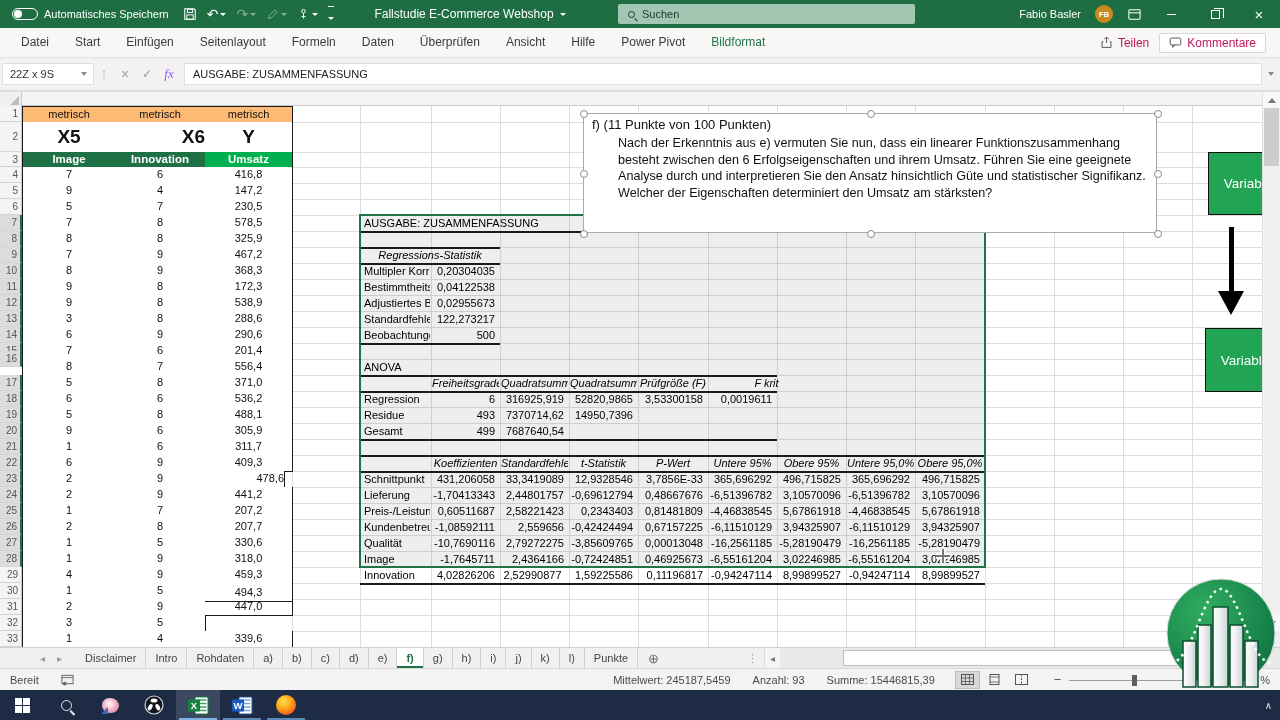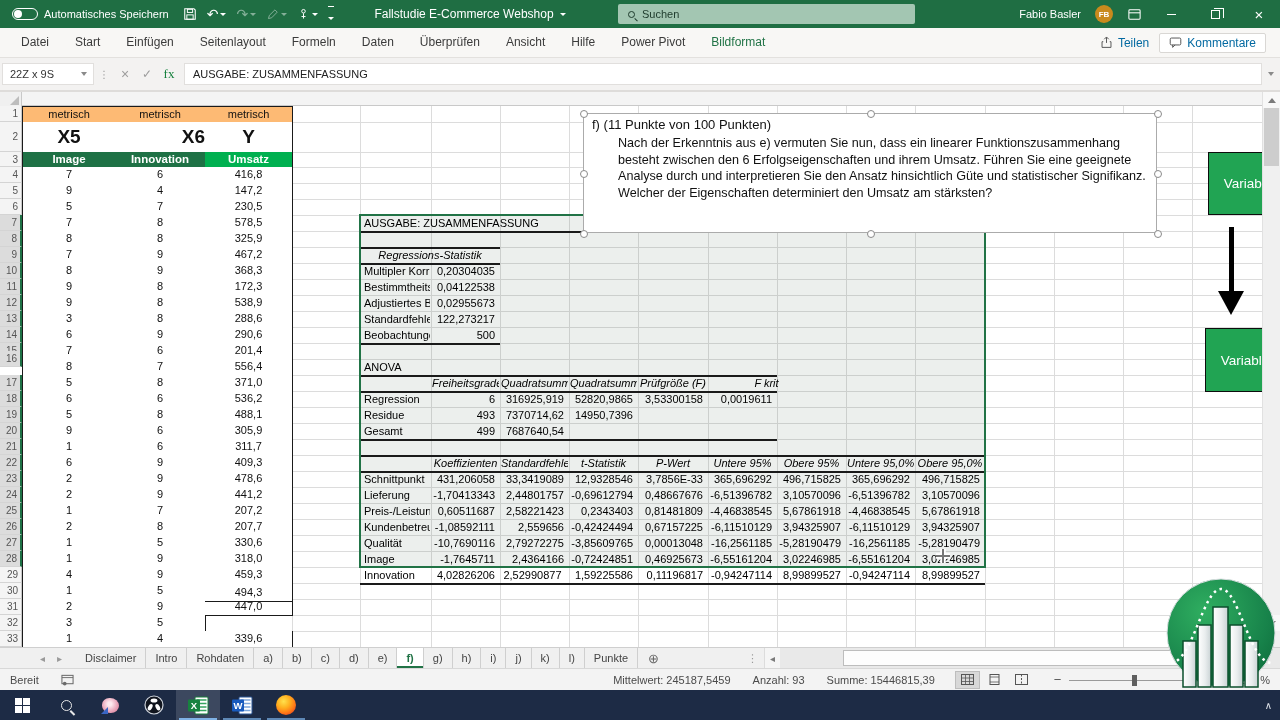--- a/index.html
+++ b/index.html
@@ -26,30 +26,30 @@
   .restore-glyph { width:9px; height:9px; border:1px solid #fff; position:relative; }
   .restore-glyph::after { content:""; position:absolute; left:2px; top:-3px; width:9px; height:9px; border:1px solid #fff; border-left:none; border-bottom:none; }
   .min-glyph { width:9px; height:1px; background:#fff; }
 
   
   .ribbonrow { position:absolute; top:28px; left:0; width:1280px; height:30px; background:#f8f7f5; border-bottom:1px solid #e3e1de; display:flex; align-items:center; }
   .rtabs { display:flex; align-items:center; padding-left:8px; }
   .rtab { font-size:12px; color:#3b3b3b; padding:0 13px; line-height:29px; white-space:nowrap; }
   .rtab.ctx { color:#217346; }
   .rright { margin-left:auto; display:flex; align-items:center; gap:10px; padding-right:14px; }
-  .share-btn, .comment-btn { display:flex; align-items:center; gap:5px; font-size:12px; color:#0369a1; }
+  .share-btn, .comment-btn { display:flex; align-items:center; gap:5px; font-size:12px; color:#be185d; }
   .comment-btn { background:#fff; border:1px solid #d9d7d4; border-radius:2px; padding:2px 9px; }
 
   
   .formularow { position:absolute; top:58px; left:0; width:1280px; height:34px; background:#f3f2f1; border-bottom:2px solid #dedcda; display:flex; align-items:center; }
   .namebox { width:92px; height:22px; background:#fff; border:1px solid #e1dfdd; margin-left:2px; display:flex; align-items:center; font-size:11px; color:#333; padding-left:7px; gap:14px; }
   .nb-caret { margin-left:auto; margin-right:6px; width:0; height:0; border-left:3.5px solid transparent; border-right:3.5px solid transparent; border-top:4px solid #8a8a8a; }
   .fdots { color:#9a9a9a; font-size:10px; padding:0 5px; }
   .fbtn { width:22px; height:22px; display:flex; align-items:center; justify-content:center; font-size:12px; color:#9d9d9d; }
-  .fx { font-family:"Liberation Serif",serif; color:#15803d; font-size:13px; }
+  .fx { font-style:italic; font-family:"Liberation Serif",serif; color:#8b5cf6; font-size:13px; }
   .formulafield { flex:1; height:22px; background:#fff; border:1px solid #e1dfdd; margin-left:4px; margin-right:0; font-size:11px; color:#222; display:flex; align-items:center; padding-left:8px; }
   .fb-expand { width:18px; display:flex; justify-content:center; }
 
   
   .sheet { position:absolute; top:92px; left:0; width:1280px; height:555px; background:#fff; overflow:hidden; }
   .colhead-strip { position:absolute; top:0; left:0; width:1262px; height:14px; background:#f4f4f4; border-bottom:1px solid #c9c9c9; z-index:6; }
   .colhead { position:absolute; top:0; height:14px; font-size:10.5px; color:#444; text-align:center; line-height:13px; border-right:1px solid #d4d4d4; }
   .colhead.sel { background:#d9d9d9; border-bottom:2px solid #1e7145; color:#1c3d2b; }
   .corner { position:absolute; top:0; left:0; width:22px; height:14px; background:#f0f0f0; border-right:1px solid #c9c9c9; z-index:7; }
   .corner::after { content:""; position:absolute; right:2px; bottom:1px; border-left:9px solid transparent; border-bottom:9px solid #bdbdbd; }
@@ -422,21 +422,21 @@
       <div class="dcell " style="left: 115px; width: 91px; top: 331px; height: 17px; line-height: 15px;">6</div>
       <div class="dcell " style="left: 205px; width: 88px; top: 331px; height: 17px; line-height: 15px;">305,9</div>
       <div class="dcell  leftb" style="left: 22px; width: 94px; top: 347px; height: 17px; line-height: 15px;">1</div>
       <div class="dcell " style="left: 115px; width: 91px; top: 347px; height: 17px; line-height: 15px;">6</div>
       <div class="dcell " style="left: 205px; width: 88px; top: 347px; height: 17px; line-height: 15px;">311,7</div>
       <div class="dcell  leftb" style="left: 22px; width: 94px; top: 363px; height: 17px; line-height: 15px;">6</div>
       <div class="dcell " style="left: 115px; width: 91px; top: 363px; height: 17px; line-height: 15px;">9</div>
       <div class="dcell " style="left: 205px; width: 88px; top: 363px; height: 17px; line-height: 15px;">409,3</div>
       <div class="dcell  leftb" style="left: 22px; width: 94px; top: 379px; height: 17px; line-height: 15px;">2</div>
       <div class="dcell " style="left: 115px; width: 91px; top: 379px; height: 17px; line-height: 15px;">9</div>
-      <div class="dcell " style="left: 205px; width: 88px; top: 379px; height: 17px; line-height: 15px;">478,6</div>
+      <div class="dcell " style="left: 197px; width: 88px; top: 379px; height: 17px; line-height: 15px; text-align: right;">478,6</div>
       <div class="dcell  leftb" style="left: 22px; width: 94px; top: 395px; height: 17px; line-height: 15px;">2</div>
       <div class="dcell " style="left: 115px; width: 91px; top: 395px; height: 17px; line-height: 15px;">9</div>
       <div class="dcell " style="left: 205px; width: 88px; top: 395px; height: 17px; line-height: 15px;">441,2</div>
       <div class="dcell  leftb" style="left: 22px; width: 94px; top: 411px; height: 17px; line-height: 15px;">1</div>
       <div class="dcell " style="left: 115px; width: 91px; top: 411px; height: 17px; line-height: 15px;">7</div>
       <div class="dcell " style="left: 205px; width: 88px; top: 411px; height: 17px; line-height: 15px;">207,2</div>
       <div class="dcell  leftb" style="left: 22px; width: 94px; top: 427px; height: 17px; line-height: 15px;">2</div>
       <div class="dcell " style="left: 115px; width: 91px; top: 427px; height: 17px; line-height: 15px;">8</div>
       <div class="dcell " style="left: 205px; width: 88px; top: 427px; height: 17px; line-height: 15px;">207,7</div>
       <div class="dcell  leftb" style="left: 22px; width: 94px; top: 443px; height: 17px; line-height: 15px;">1</div>

